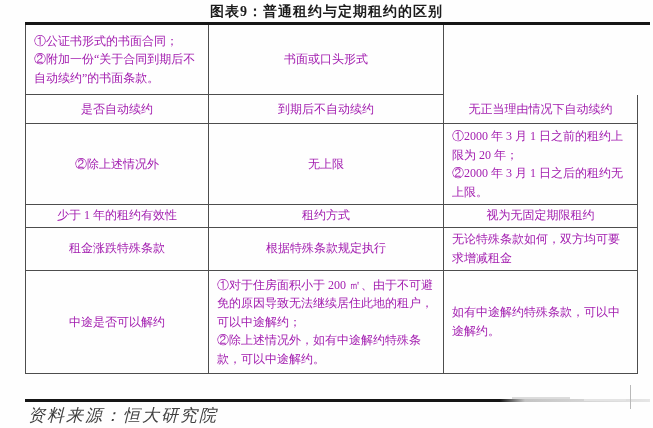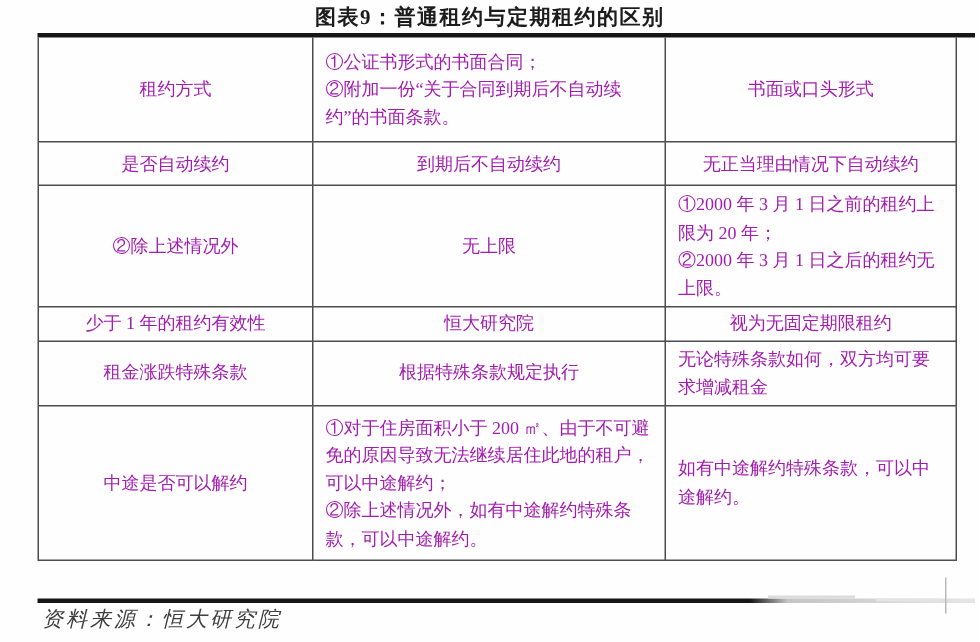--- a/index.html
+++ b/index.html
@@ -59,63 +59,62 @@
   }
   .r-h  { height: 25px; }
   .r-0  { height: 70px; }
   .r-1  { height: 29px; }
   .r-2  { height: 80px; }
   .r-3  { height: 23px; }
   .r-4  { height: 44px; }
   .r-5  { height: 103px; }
   .source-note {
     position: absolute; left: 28px; top: 404px;
-    font-size: 14px; font-style: italic; color: #3f3f3f;
+    font-size: 17px; font-style: italic; color: #3f3f3f;
     letter-spacing: 2px;
   }
   .smudge { position: absolute; background: #d9d9d9; }
   .s1 { left: 512px; top: 397px; width: 58px; height: 2px; background:#dcdcdc; }
   .s2 { left: 584px; top: 399px; width: 42px; height: 2px; background:#e4e4e4; }
   .s3 { left: 630px; top: 385px; width: 1px;  height: 24px; background:#b9b9b9; }
 </style>
 </head>
 <body>
 
 <div class="canvas">
 
   <div class="fig-title">图表9：普通租约与定期租约的区别</div>
 
   <div class="top-rule"></div>
 
   <div class="tbl">
 
 
     <div class="row r-0">
-      <div class="cell">租约方式</div>
       <div class="cell left">①公证书形式的书面合同；
 ②附加一份“关于合同到期后不自动续约”的书面条款。</div>
       <div class="cell">书面或口头形式</div>
     </div>
 
     <div class="row r-1">
       <div class="cell">是否自动续约</div>
       <div class="cell">到期后不自动续约</div>
       <div class="cell">无正当理由情况下自动续约</div>
     </div>
 
     <div class="row r-2">
       <div class="cell">②除上述情况外</div>
       <div class="cell">无上限</div>
       <div class="cell left">①2000 年 3 月 1 日之前的租约上限为 20 年；
 ②2000 年 3 月 1 日之后的租约无上限。</div>
     </div>
 
     <div class="row r-3">
       <div class="cell">少于 1 年的租约有效性</div>
-      <div class="cell">恒大研究院</div>
+      <div class="cell">租约方式</div>
       <div class="cell">视为无固定期限租约</div>
     </div>
 
     <div class="row r-4">
       <div class="cell">租金涨跌特殊条款</div>
       <div class="cell">根据特殊条款规定执行</div>
       <div class="cell left">无论特殊条款如何，双方均可要求增减租金</div>
     </div>
 
     <div class="row r-5">

